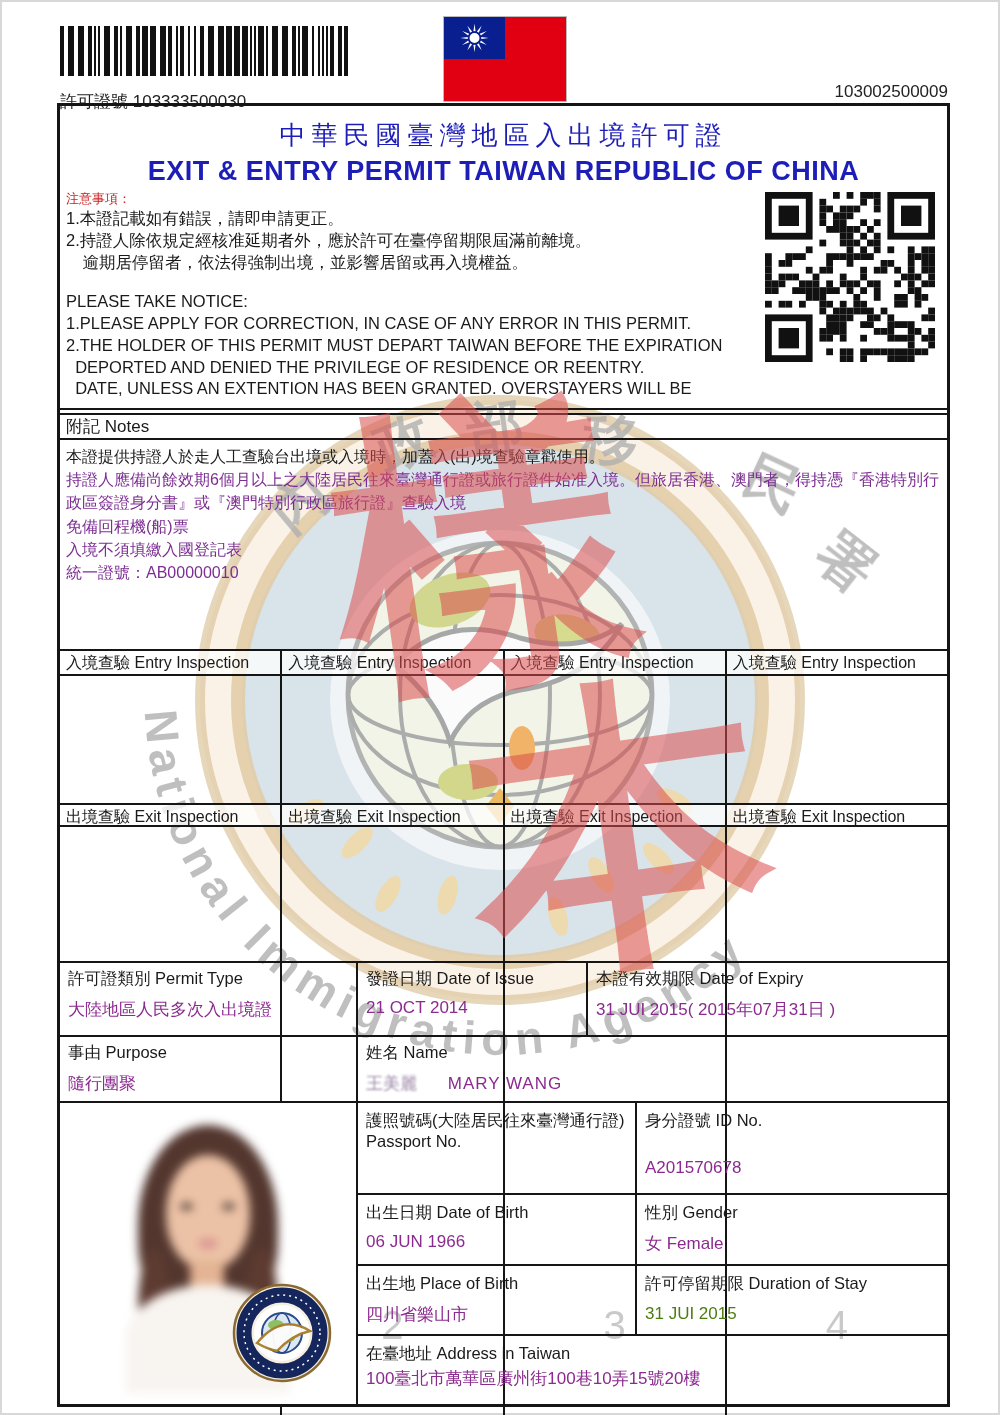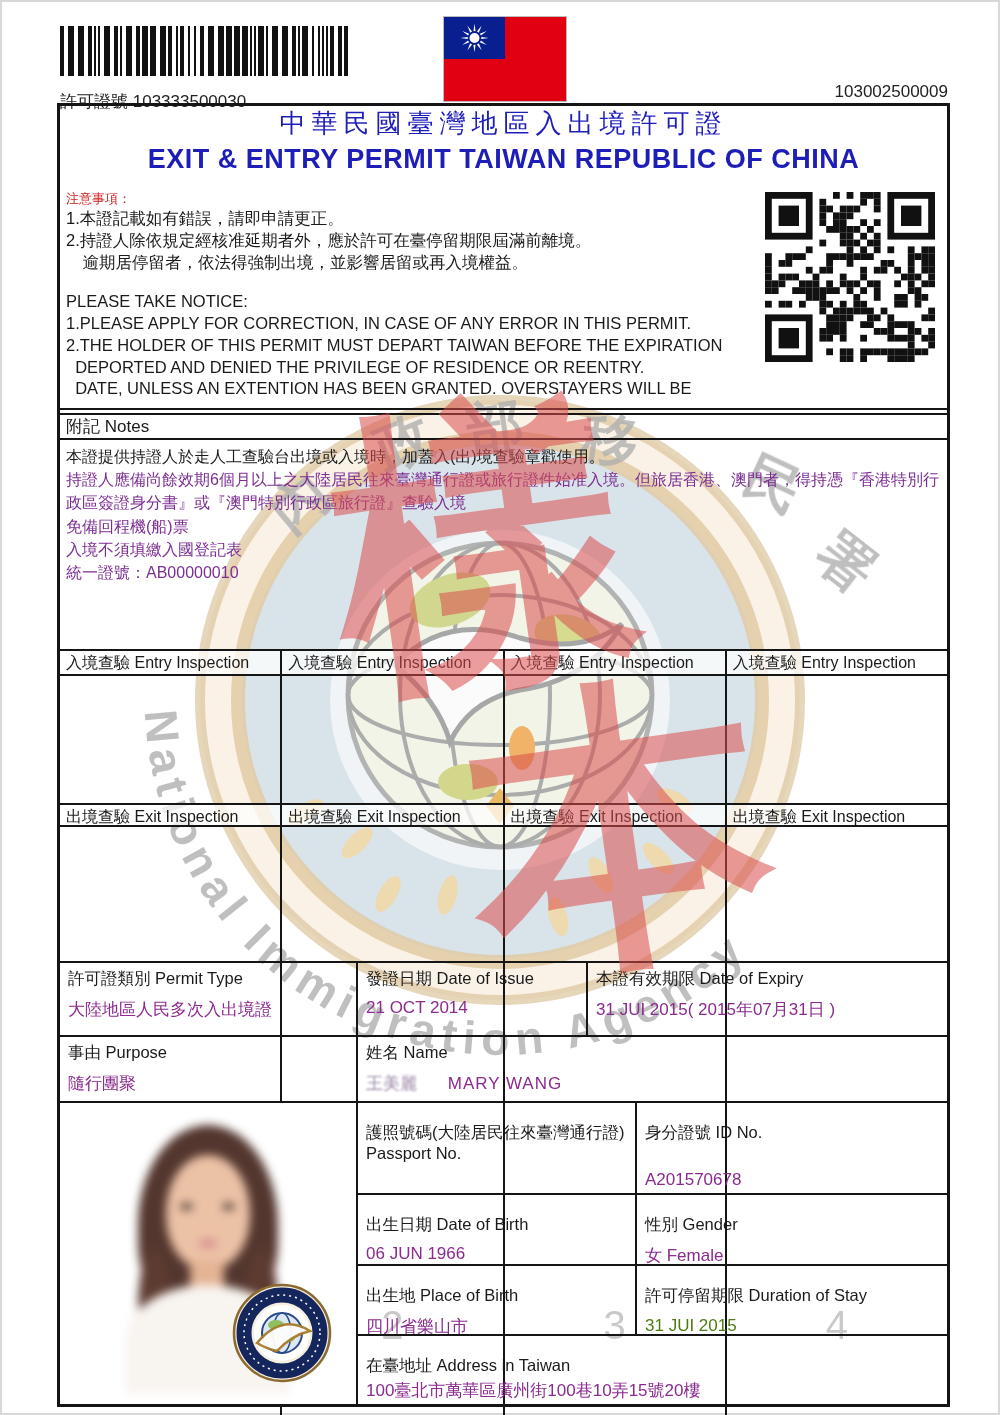--- a/index.html
+++ b/index.html
@@ -17,21 +17,21 @@
   .flag{position:absolute;left:443px;top:16px;width:122px;height:84px;background:#e00011;border:1px solid #bbb;}
   .flag .canton{position:absolute;left:0;top:0;width:50%;height:50%;background:#0a1f8f;}
   .flag .canton svg{position:absolute;inset:0;}
   .doc-serial{position:absolute;right:52px;top:82px;font-size:17px;color:#222;}
 
   
   .doc{position:absolute;left:57px;top:103px;width:893px;height:1304px;border:3px solid #151515;box-sizing:border-box;background:transparent;z-index:2;}
   .sec{position:absolute;left:0;width:887px;box-sizing:border-box;}
 
   .sec-title{top:0;height:80px;text-align:center;}
-  .title-zh{font-size:26px;letter-spacing:6px;color:#1d1db8;}
+  .title-zh{font-size:26px;letter-spacing:6px;color:#1d1db8;margin-top:12px;}
   .title-en{font-size:27px;font-weight:bold;color:#1d1db8;margin-top:3px;letter-spacing:0.5px;}
 
   .sec-notice{top:80px;height:224px;border-bottom:2px solid #151515;padding:4px 6px;}
   .notice-zh-heading{color:#cc2020;font-size:13px;font-weight:normal;}
   .notice-line{font-size:16.5px;line-height:1.32;white-space:pre-wrap;}
   .notice-en{margin-top:18px;}
   .qr{position:absolute;left:705px;top:86px;width:170px;height:170px;background:#fff;}
 
   .sec-notes-header{top:307px;height:27px;border-top:2px solid #151515;border-bottom:2px solid #151515;padding:0 6px;font-size:17px;}
   .sec-notes-body{top:334px;height:209px;padding:5px 6px;}
@@ -63,21 +63,21 @@
 
   .sec-bottom{top:995px;height:303px;border-top:2px solid #151515;display:flex;}
   .photo-cell{width:296px;flex:none;position:relative;background:#fff;}
   .bio-col{flex:1;border-left:2px solid #151515;display:flex;flex-direction:column;}
   .bio-row{display:flex;border-top:2px solid #151515;}
   .bio-row:first-child{border-top:none;}
   .row-pass{height:90px;}
   .row-dob{height:69px;}
   .row-pob{height:68px;}
   .row-addr{flex:1;}
-  .bio-cell{box-sizing:border-box;padding:19px 8px;}
+  .bio-cell{box-sizing:border-box;padding:7px 8px;}
   .bc-left{width:277px;flex:none;}
   .bc-right{flex:1;border-left:2px solid #151515;}
   .pass-label2{font-size:16.5px;}
   .id-value{margin-top:26px;}
 
   .name-zh{color:#9b86a6;filter:blur(1.1px);margin-right:26px;}
   .name-en{color:#8b2a8f;letter-spacing:1px;}
 
   
   .portrait{position:absolute;left:58px;top:18px;width:180px;height:272px;filter:blur(5px);}

